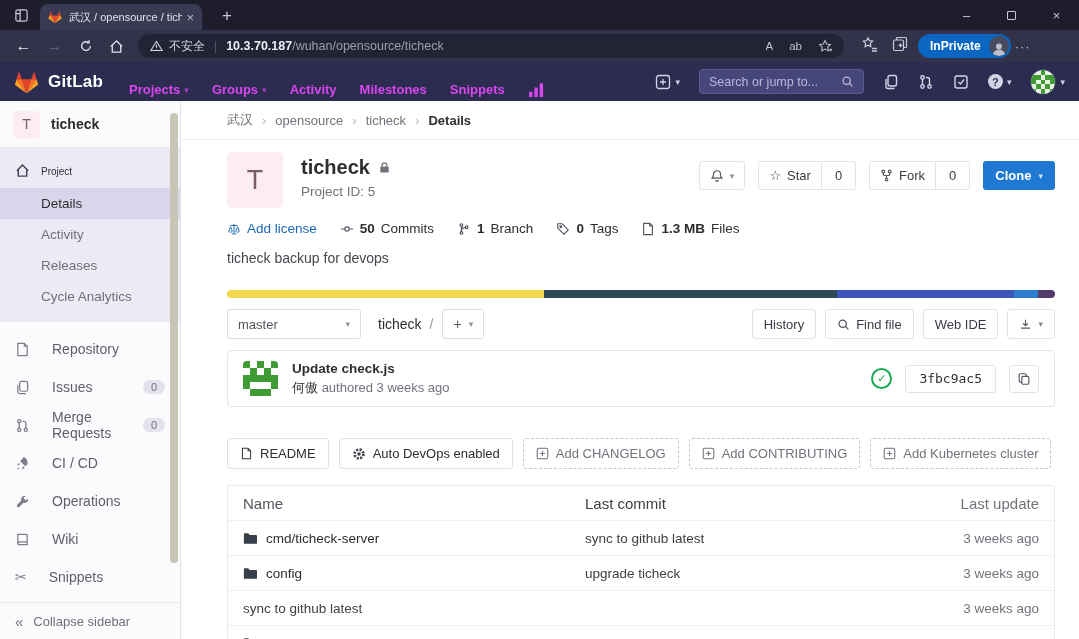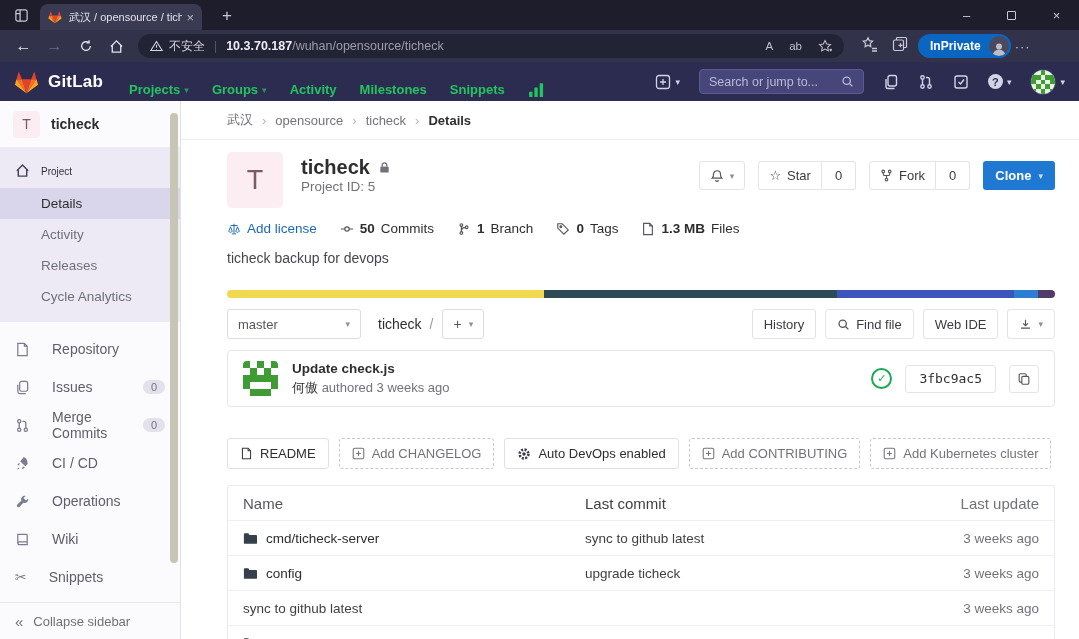--- a/index.html
+++ b/index.html
@@ -34,21 +34,21 @@
   .chrome-icons { display:flex; align-items:center; gap:14px; margin:0 10px 0 12px; color:#c9c9d6; }
   .inprivate { height:24px; background:#0b66c2; border-radius:12px; color:#fff; font-size:12px; font-weight:bold; display:flex; align-items:center; gap:8px; padding:0 2px 0 12px; }
   .ip-avatar { width:20px; height:20px; border-radius:50%; background:#4a4a5e; display:flex; align-items:end; justify-content:center; overflow:hidden; }
   .more-btn { color:#c9c9d6; font-size:13px; letter-spacing:1px; margin:0 10px 0 4px; }
 
   
   .gl-navbar { position:absolute; top:62px; left:0; right:0; height:39px; background:#2c2c51; display:flex; align-items:center; padding:0 14px; }
   .brand { display:flex; align-items:center; gap:9px; }
   .brand-name { color:#fff; font-size:17px; font-weight:bold; letter-spacing:.2px; }
   .gl-links { display:flex; align-items:center; gap:23px; margin-left:26px; }
-  .gl-link { color:#22c55e; font-size:13px; font-weight:bold; display:flex; align-items:center; gap:4px;margin-top:16px; }
+  .gl-link { color:#d946ef; font-size:13px; font-weight:bold; display:flex; align-items:center; gap:4px;margin-top:16px; }
   .gl-link .caret { font-size:9px; opacity:.7; }
   .gl-right { margin-left:auto; display:flex; align-items:center; gap:19px; }
   .gl-iconbtn { color:#d3d3e8; display:flex; align-items:center; gap:4px; }
   .gl-search { width:165px; height:25px; background:#46467b; border:1px solid #5b5b93; border-radius:4px; display:flex; align-items:center; padding:0 9px; }
   .gl-search .ph { color:#b9b9d8; font-size:12.5px; flex:1; }
   .help-circle { width:15px; height:15px; border-radius:50%; background:#d3d3e8; color:#2c2c51; font-size:11px; font-weight:bold; display:flex; align-items:center; justify-content:center; }
   .gl-avatar { width:26px; height:26px; border-radius:50%; overflow:hidden; border:1px solid #44446e; }
 
   
   .content { position:absolute; top:101px; left:0; right:0; bottom:0; display:flex; }
@@ -75,21 +75,21 @@
   .crumbs { height:39px; display:flex; align-items:center; gap:9px; padding:0 24px 0 46px; border-bottom:1px solid #ededf2; font-size:13px; color:#72727c; }
   .crumbs .cur { color:#2e2e2e; font-weight:bold; }
   .crumbs .sep { color:#b5b5c0; }
   .inner { padding:0 24px 0 46px; }
 
   .proj-head { display:flex; margin-top:12px; }
   .avatar-lg { width:56px; height:56px; border-radius:5px; background:#fcedf3; color:#7a5c66; font-size:27px; display:flex; align-items:center; justify-content:center; }
   .title-col { margin-left:18px; padding-top:4px; }
   .p-title { font-size:20px; font-weight:bold; color:#2e2e2e; display:flex; align-items:center; gap:8px; }
   .p-title .lock { color:#72727c; display:flex; }
-  .p-id { font-size:13.5px; color:#72727c; }
+  .p-id { margin-top:5px; font-size:13.5px; color:#72727c; }
   .head-actions { margin-left:auto; display:flex; align-items:flex-start; gap:13px; padding-top:9px; }
   .btn-light { height:29px; background:#fff; border:1px solid #e3e3e8; border-radius:3px; display:flex; align-items:center; gap:6px; padding:0 10px; font-size:13px; color:#3a3a44; }
   .btn-group { display:flex; }
   .btn-group .btn-light { border-radius:3px 0 0 3px; }
   .btn-count { height:29px; border:1px solid #e3e3e8; border-left:none; border-radius:0 3px 3px 0; display:flex; align-items:center; padding:0 13px; font-size:13px; color:#3a3a44; }
   .clone-btn { height:29px; background:#1f78d1; border-radius:3px; color:#fff; font-size:13px; font-weight:bold; display:flex; align-items:center; gap:7px; padding:0 12px; }
   .caret-sm { font-size:9px; color:#8f8f9c; }
   .clone-btn .caret-sm { color:#cfe3f6; }
 
   .stats-row { display:flex; align-items:center; gap:23px; margin-top:13px; font-size:13.5px; color:#2e2e2e; }
@@ -369,21 +369,21 @@
         </div>
         <div class="sb-item">
           <span class="sb-ic">
             <svg width="15" height="15" viewBox="0 0 16 16" fill="none" stroke="currentColor" stroke-width="1.4">
                 <circle cx="4.5" cy="3.5" r="1.7"></circle>
                 <circle cx="4.5" cy="12.5" r="1.7"></circle>
                 <circle cx="11.5" cy="12.5" r="1.7"></circle>
                 <path d="M4.5 5.3v5.4M8 3.5h1.5a2 2 0 0 1 2 2v5.3"></path>
               </svg>
           </span>
-          <span>Merge Commits</span>
+          <span>Merge Requests</span>
           <span class="badge">0</span>
         </div>
         <div class="sb-item">
           <span class="sb-ic">
             <svg width="15" height="15" viewBox="0 0 16 16" fill="currentColor">
                 <path d="M9.2 1c2.8 1 4.6 3.8 4.2 7.6L11 11 5.5 5.5 8 3zM5 7.2 2.6 8.8 4.3 10.5zM8.8 11l1.7 1.7L7 14.2zM3.8 12.2 2 14.5l2.8-1z"></path>
               </svg>
           </span>
           <span>CI / CD</span>
         </div>
@@ -620,37 +620,37 @@
         <div class="quick-row">
           <div class="q-btn">
             <span class="ic">
               <svg width="13" height="13" viewBox="0 0 16 16" fill="none" stroke="currentColor" stroke-width="1.3">
                   <path d="M3 1.5h7l3 3v10H3z"></path>
                   <path d="M10 1.5v3h3"></path>
                 </svg>
             </span>
             <span>README</span>
           </div>
+          <div class="q-btn">
+            <span class="ic">
+              <svg width="14" height="14" viewBox="0 0 16 16" fill="none">
+                  <circle cx="8" cy="8" r="5" stroke="currentColor" stroke-width="3" stroke-dasharray="2.3 1.63"></circle>
+                  <circle cx="8" cy="8" r="2" fill="currentColor"></circle>
+                </svg>
+            </span>
+            <span>Auto DevOps enabled</span>
+          </div>
           <div class="q-btn dashed">
             <span class="ic">
               <svg width="13" height="13" viewBox="0 0 16 16" fill="none" stroke="currentColor" stroke-width="1.3">
                   <rect x="1.5" y="1.5" width="13" height="13" rx="2"></rect>
                   <path d="M8 5v6M5 8h6"></path>
                 </svg>
             </span>
             <span>Add CHANGELOG</span>
-          </div>
-          <div class="q-btn">
-            <span class="ic">
-              <svg width="14" height="14" viewBox="0 0 16 16" fill="none">
-                  <circle cx="8" cy="8" r="5" stroke="currentColor" stroke-width="3" stroke-dasharray="2.3 1.63"></circle>
-                  <circle cx="8" cy="8" r="2" fill="currentColor"></circle>
-                </svg>
-            </span>
-            <span>Auto DevOps enabled</span>
           </div>
           <div class="q-btn dashed">
             <span class="ic">
               <svg width="13" height="13" viewBox="0 0 16 16" fill="none" stroke="currentColor" stroke-width="1.3">
                   <rect x="1.5" y="1.5" width="13" height="13" rx="2"></rect>
                   <path d="M8 5v6M5 8h6"></path>
                 </svg>
             </span>
             <span>Add CONTRIBUTING</span>
           </div>

